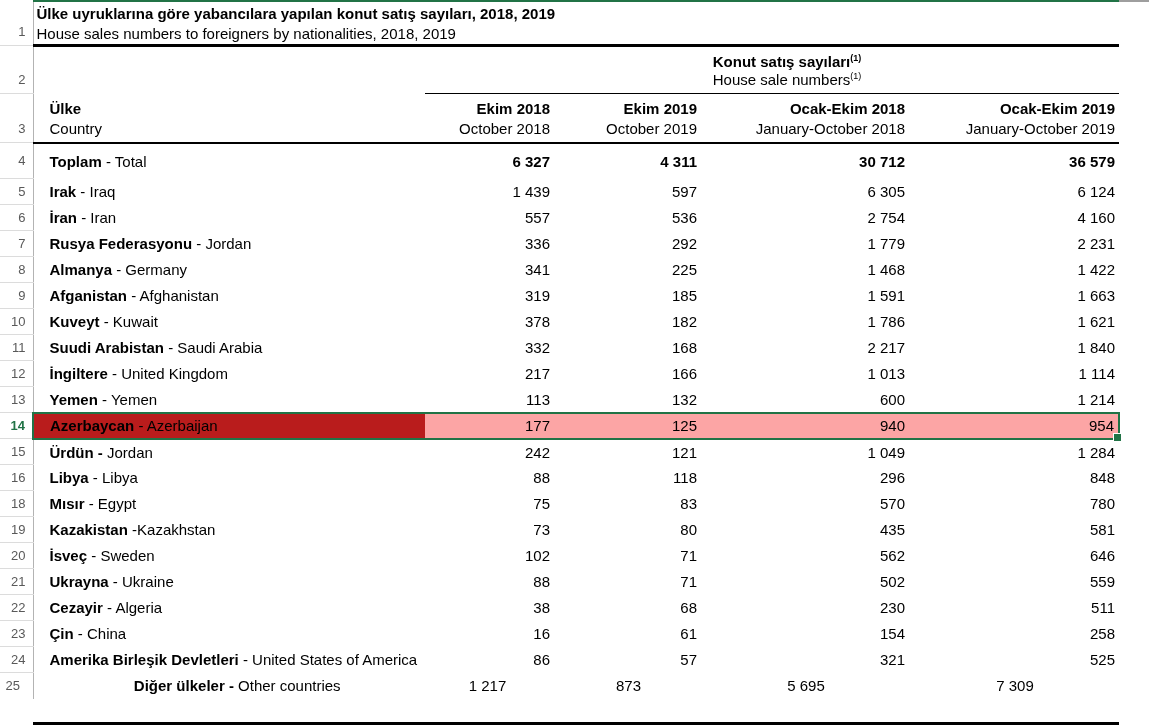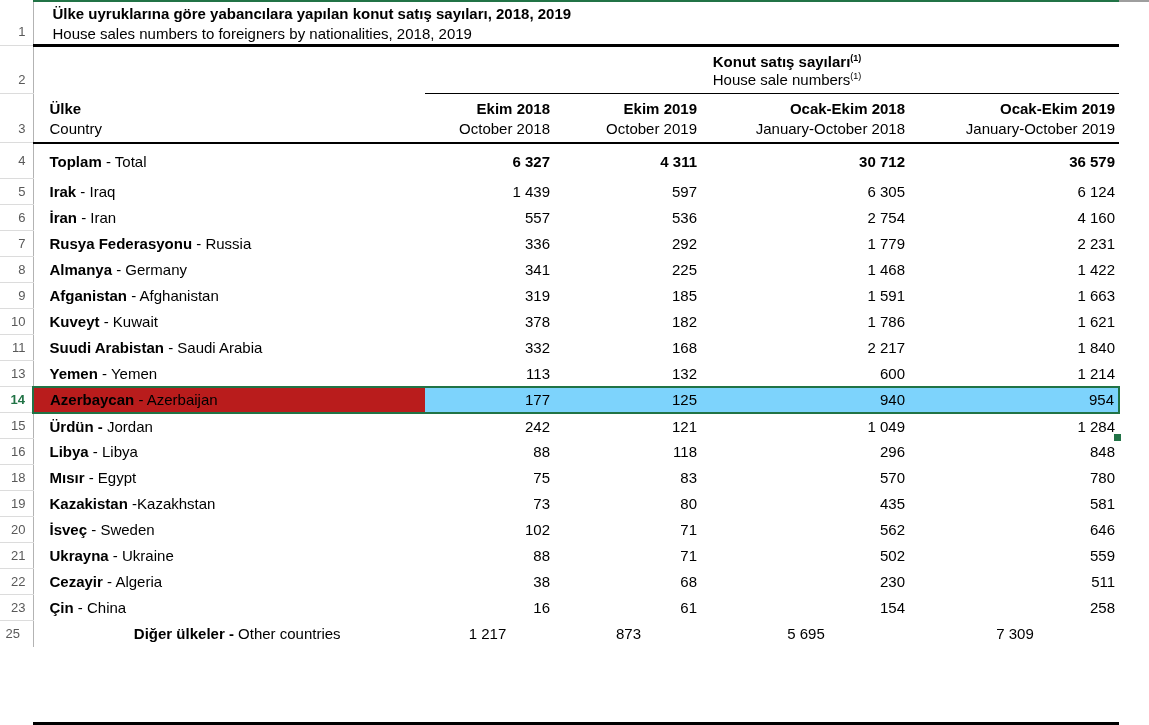--- a/index.html
+++ b/index.html
@@ -19,40 +19,40 @@
     border-right:1px solid #b3b3b3;border-bottom:1px solid #dcdcdc;
   }
   tr.hdr td.gutter{vertical-align:bottom;padding-bottom:6px;}
   .b{font-weight:bold;}
   sup{font-size:9px;line-height:0;}
   td.cell-a{padding-left:16px;}
   td.num{text-align:right;padding-right:10px;}
   td.col-e{padding-right:4px;}
   tr.title-row{height:43px;}
   tr.title-row td.content{
-    border-bottom:3px solid #000;line-height:20px;padding-top:2px;padding-left:19px;
+    border-bottom:3px solid #000;line-height:20px;padding-top:2px;padding-left:3px;
     vertical-align:top;
   }
   tr.group-row{height:48px;}
   tr.group-row td.group{
     border-bottom:1px solid #000;text-align:center;line-height:18px;
     vertical-align:bottom;padding-bottom:4px;padding-left:30px;
   }
   tr.colhead-row{height:49px;}
   tr.colhead-row td.ch{
     border-bottom:2px solid #000;vertical-align:bottom;line-height:20px;padding-bottom:3px;
   }
   tr.total-row{height:36px;}
   tr.total-row td.num{font-weight:bold;}
   tr.data{height:26px;}
   tr.last td.sel, tr.last td.gutter{border-bottom-width:0;text-align:center;}
   .bottom-border{position:absolute;left:33px;top:722px;width:1086px;height:3px;background:#000;}
   tr.selected td.sel{border-top:2px solid #217346;border-bottom:2px solid #217346;}
   tr.selected td.cell-a{border-left:2px solid #217346;background:#b91c1c;}
-  tr.selected td.num{background:#7dd3fc;}
+  tr.selected td.num{background:#fca5a5;}
   tr.selected td.col-e{border-right:2px solid #217346;}
   tr.selected td.gutter{color:#217346;font-weight:bold;}
   .fill-handle{
     position:absolute;left:1113px;top:433px;width:7px;height:7px;
     background:#217346;border:1px solid #fff;
   }
 </style>
 </head>
 <body>
 
@@ -129,21 +129,21 @@
         <tr class="data">
           <td class="gutter">6</td>
           <td class="cell-a sel"><span class="b">İran</span><span> - Iran</span></td>
           <td class="num sel">557</td>
           <td class="num sel">536</td>
           <td class="num sel">2 754</td>
           <td class="num sel col-e">4 160</td>
         </tr>
         <tr class="data">
           <td class="gutter">7</td>
-          <td class="cell-a sel"><span class="b">Rusya Federasyonu</span><span> - Russia</span></td>
+          <td class="cell-a sel"><span class="b">Rusya Federasyonu</span><span> - Jordan</span></td>
           <td class="num sel">336</td>
           <td class="num sel">292</td>
           <td class="num sel">1 779</td>
           <td class="num sel col-e">2 231</td>
         </tr>
         <tr class="data">
           <td class="gutter">8</td>
           <td class="cell-a sel"><span class="b">Almanya</span><span> - Germany</span></td>
           <td class="num sel">341</td>
           <td class="num sel">225</td>
@@ -166,20 +166,28 @@
           <td class="num sel">1 786</td>
           <td class="num sel col-e">1 621</td>
         </tr>
         <tr class="data">
           <td class="gutter">11</td>
           <td class="cell-a sel"><span class="b">Suudi Arabistan</span><span> - Saudi Arabia</span></td>
           <td class="num sel">332</td>
           <td class="num sel">168</td>
           <td class="num sel">2 217</td>
           <td class="num sel col-e">1 840</td>
+        </tr>
+        <tr class="data">
+          <td class="gutter">12</td>
+          <td class="cell-a sel"><span class="b">İngiltere</span><span> - United Kingdom</span></td>
+          <td class="num sel">217</td>
+          <td class="num sel">166</td>
+          <td class="num sel">1 013</td>
+          <td class="num sel col-e">1 114</td>
         </tr>
         <tr class="data">
           <td class="gutter">13</td>
           <td class="cell-a sel"><span class="b">Yemen</span><span> - Yemen</span></td>
           <td class="num sel">113</td>
           <td class="num sel">132</td>
           <td class="num sel">600</td>
           <td class="num sel col-e">1 214</td>
         </tr>
         <tr class="data selected">
@@ -247,20 +255,28 @@
           <td class="num sel col-e">511</td>
         </tr>
         <tr class="data">
           <td class="gutter">23</td>
           <td class="cell-a sel"><span class="b">Çin</span><span> - China</span></td>
           <td class="num sel">16</td>
           <td class="num sel">61</td>
           <td class="num sel">154</td>
           <td class="num sel col-e">258</td>
         </tr>
+        <tr class="data">
+          <td class="gutter">24</td>
+          <td class="cell-a sel"><span class="b">Amerika Birleşik Devletleri</span><span> - United States of America</span></td>
+          <td class="num sel">86</td>
+          <td class="num sel">57</td>
+          <td class="num sel">321</td>
+          <td class="num sel col-e">525</td>
+        </tr>
         <tr class="data last">
           <td class="gutter">25</td>
           <td class="cell-a sel"><span class="b">Diğer ülkeler -</span><span> Other countries</span></td>
           <td class="num sel">1 217</td>
           <td class="num sel">873</td>
           <td class="num sel">5 695</td>
           <td class="num sel col-e">7 309</td>
         </tr>
       </tbody>
   </table>

